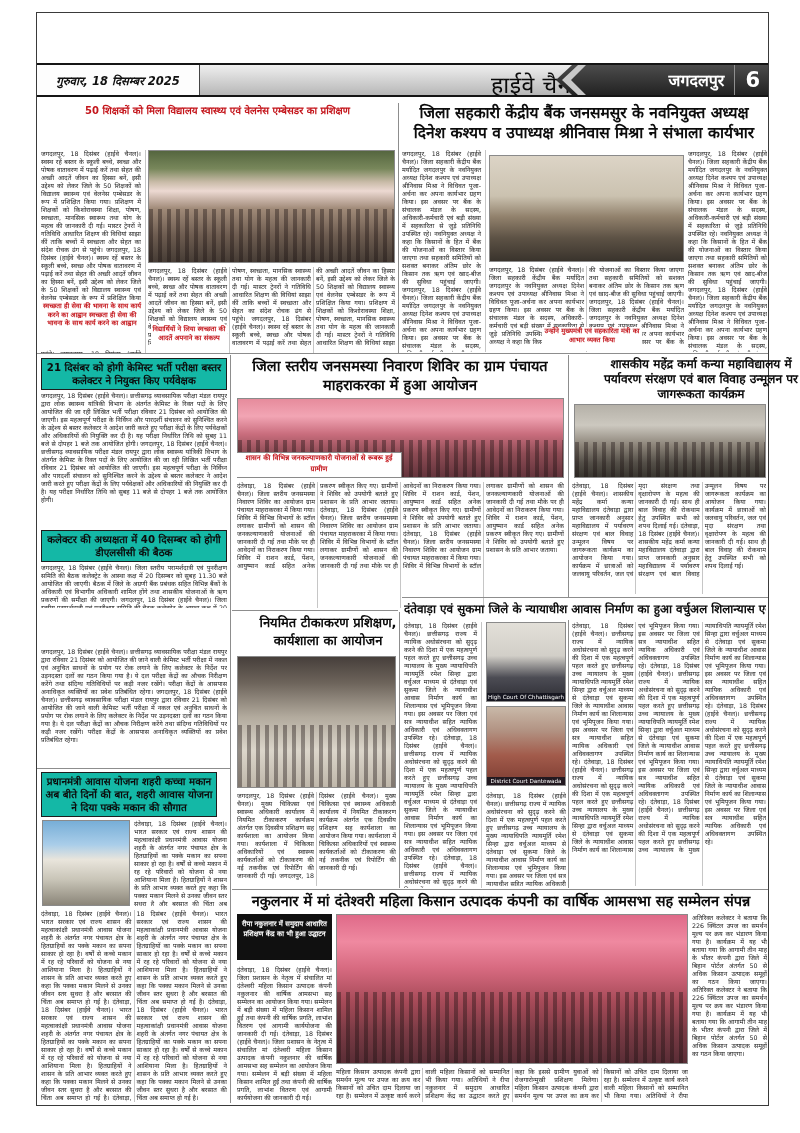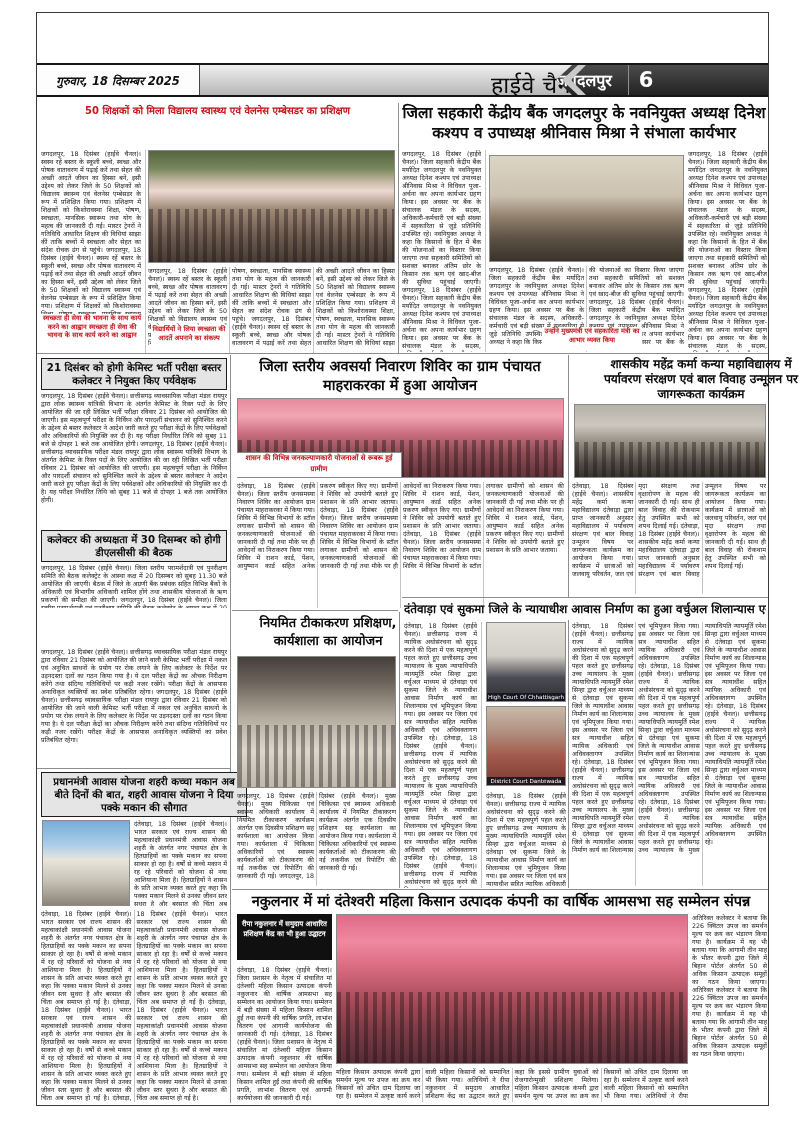--- a/index.html
+++ b/index.html
@@ -6,29 +6,29 @@
   .page{position:relative;width:800px;height:1133px;background:#fff;overflow:hidden;
         font-family:"DejaVu Sans",sans-serif;}
   .abs{position:absolute;box-sizing:border-box;}
   .frame{border:1px solid #3a3a3a;}
   
   .mastbar{background:linear-gradient(#efefef,#b7b7b7);border-top:2px solid #151515;border-bottom:2px solid #151515;}
   .datebox{background:#fdfdfd;border-right:1px solid #444;display:flex;align-items:center;justify-content:center;
            font-size:11.5px;font-weight:bold;color:#111;font-style:italic;}
   .masttitle{font-size:23px;font-weight:normal;color:#0b0b0b;text-align:right;letter-spacing:.5px;}
   .editionbox{background:linear-gradient(#4c4c4c,#222);clip-path:polygon(16px 0,100% 0,100% 100%,16px 100%,0 50%);
-              display:flex;align-items:center;padding-right:8px;gap:6px;}
+              display:flex;align-items:center;justify-content:flex-end;padding-right:8px;}
   .chev{position:absolute;left:6px;top:0;bottom:0;width:24px;background:#c9c9c9;
         clip-path:polygon(16px 0,24px 0,9px 50%,24px 100%,16px 100%,0 50%);}
   .edname{color:#fff;font-size:16px;font-weight:bold;margin-right:10px;}
   .pgnum{color:#fff;font-size:21px;font-weight:bold;border-left:1px solid #8f8f8f;padding-left:10px;line-height:30px;}
   
   .hl{font-weight:bold;color:#0c0c0c;text-align:center;}
   .kick{color:#c4161c;font-weight:bold;text-align:center;}
-  .boxhl{border:1px solid #1d1d1d;padding:2px 3px;font-weight:bold;text-align:center;color:#0c0c0c;background:#e5e5e5;}
+  .boxhl{border:1px solid #1d1d1d;padding:2px 3px;font-weight:bold;text-align:center;color:#0c0c0c;background:#14b8a6;}
   .bt{font-size:6.3px;line-height:8px;text-align:justify;color:#1d1d1d;overflow:hidden;}
   .c2{column-count:2;column-gap:5px;column-rule:1px solid #c6c6c6;}
   .c3{column-count:3;column-gap:5px;column-rule:1px solid #c6c6c6;}
   .c4{column-count:4;column-gap:5px;column-rule:1px solid #c6c6c6;}
   .rr{border-right:1px solid #c6c6c6;padding-right:4px;}
   .rednote{background:#fff;color:#c4161c;font-weight:bold;text-align:center;font-size:6.6px;line-height:8.5px;overflow:hidden;}
   .vline{background:#8d8d8d;width:1px;}
   .hline{background:#8d8d8d;height:1px;}
   
   .photo{border:1px solid #8a8a8a;overflow:hidden;}
@@ -62,51 +62,51 @@
       <div class="chev"></div>
       <span class="edname">जगदलपुर</span>
       <span class="pgnum">6</span>
     </div>
   </div>
 
   <div class="abs kick" style="left:40px;top:103px;width:355px;font-size:10px;">50 शिक्षकों को मिला विद्यालय स्वास्थ्य एवं वेलनेस एम्बेसडर का प्रशिक्षण</div>
   <div class="abs photo ph-school crowd" style="left:148px;top:150px;width:247px;height:113px;"></div>
   <div class="abs bt rr" style="left:41px;top:150px;width:105px;height:203px;">जगदलपुर, 18 दिसंबर (हाईवे चैनल)। स्वस्थ रहें बस्तर के स्कूली बच्चे, स्वच्छ और पोषक वातावरण में पढ़ाई करें तथा सेहत की अच्छी आदतें जीवन का हिस्सा बनें, इसी उद्देश्य को लेकर जिले के 50 शिक्षकों को विद्यालय स्वास्थ्य एवं वेलनेस एम्बेसडर के रूप में प्रशिक्षित किया गया। प्रशिक्षण में शिक्षकों को किशोरावस्था शिक्षा, पोषण, स्वच्छता, मानसिक स्वास्थ्य तथा योग के महत्व की जानकारी दी गई। मास्टर ट्रेनरों ने गतिविधि आधारित शिक्षण की विधियां साझा कीं ताकि बच्चों में स्वच्छता और सेहत का संदेश रोचक ढंग से पहुंचे। जगदलपुर, 18 दिसंबर (हाईवे चैनल)। स्वस्थ रहें बस्तर के स्कूली बच्चे, स्वच्छ और पोषक वातावरण में पढ़ाई करें तथा सेहत की अच्छी आदतें जीवन का हिस्सा बनें, इसी उद्देश्य को लेकर जिले के 50 शिक्षकों को विद्यालय स्वास्थ्य एवं वेलनेस एम्बेसडर के रूप में प्रशिक्षित किया गया। प्रशिक्षण में शिक्षकों को किशोरावस्था शिक्षा, पोषण, स्वच्छता, मानसिक स्वास्थ्य तथा योग के महत्व की जानकारी दी गई। मास्टर ट्रेनरों ने गतिविधि आधारित शिक्षण की विधियां साझा कीं ताकि बच्चों में स्वच्छता और सेहत का संदेश रोचक ढंग से पहुंचे। जगदलपुर, 18 दिसंबर (हाईवे चैनल)। स्वस्थ रहें बस्तर के स्कूली बच्चे, स्वच्छ और पोषक वातावरण में पढ़ाई करें तथा सेहत की अच्छी आदतें जीवन का हिस्सा बनें, इसी उद्देश्य को लेकर जिले के 50 शिक्षकों को विद्यालय स्वास्थ्य एवं वेलनेस एम्बेसडर के रूप में प्रशिक्षित किया गया। प्रशिक्षण में शिक्षकों को किशोरावस्था शिक्षा, पोषण, स्वच्छता, मानसिक स्वास्थ्य तथा योग के महत्व की जानकारी दी गई। मास्टर ट्रेनरों ने गतिविधि आधारित शिक्षण की विधियां साझा कीं ताकि बच्चों में स्वच्छता और सेहत का संदेश रोचक ढंग से पहुंचे।</div>
   <div class="abs bt c3" style="left:148px;top:267px;width:247px;height:86px;">जगदलपुर, 18 दिसंबर (हाईवे चैनल)। स्वस्थ रहें बस्तर के स्कूली बच्चे, स्वच्छ और पोषक वातावरण में पढ़ाई करें तथा सेहत की अच्छी आदतें जीवन का हिस्सा बनें, इसी उद्देश्य को लेकर जिले के 50 शिक्षकों को विद्यालय स्वास्थ्य एवं वेलनेस एम्बेसडर के रूप में प्रशिक्षित किया गया। प्रशिक्षण में शिक्षकों को किशोरावस्था शिक्षा, पोषण, स्वच्छता, मानसिक स्वास्थ्य तथा योग के महत्व की जानकारी दी गई। मास्टर ट्रेनरों ने गतिविधि आधारित शिक्षण की विधियां साझा कीं ताकि बच्चों में स्वच्छता और सेहत का संदेश रोचक ढंग से पहुंचे। जगदलपुर, 18 दिसंबर (हाईवे चैनल)। स्वस्थ रहें बस्तर के स्कूली बच्चे, स्वच्छ और पोषक वातावरण में पढ़ाई करें तथा सेहत की अच्छी आदतें जीवन का हिस्सा बनें, इसी उद्देश्य को लेकर जिले के 50 शिक्षकों को विद्यालय स्वास्थ्य एवं वेलनेस एम्बेसडर के रूप में प्रशिक्षित किया गया। प्रशिक्षण में शिक्षकों को किशोरावस्था शिक्षा, पोषण, स्वच्छता, मानसिक स्वास्थ्य तथा योग के महत्व की जानकारी दी गई। मास्टर ट्रेनरों ने गतिविधि आधारित शिक्षण की विधियां साझा कीं ताकि बच्चों में स्वच्छता और सेहत का संदेश रोचक ढंग से पहुंचे। जगदलपुर, 18 दिसंबर (हाईवे चैनल)। स्वस्थ रहें बस्तर के स्कूली बच्चे, स्वच्छ और पोषक वातावरण में पढ़ाई करें तथा सेहत की अच्छी आदतें जीवन का हिस्सा बनें, इसी उद्देश्य को लेकर जिले के 50 शिक्षकों को विद्यालय स्वास्थ्य एवं वेलनेस एम्बेसडर के रूप में प्रशिक्षित किया गया। प्रशिक्षण में शिक्षकों को किशोरावस्था शिक्षा, पोषण, स्वच्छता, मानसिक स्वास्थ्य तथा योग के महत्व की जानकारी दी गई। मास्टर ट्रेनरों ने गतिविधि आधारित शिक्षण की विधियां साझा कीं ताकि बच्चों में स्वच्छता और सेहत का संदेश रोचक ढंग से पहुंचे।</div>
-  <div class="abs rednote" style="left:41px;top:302px;width:102px;height:48px;margin-top:12px;">स्वच्छता ही सेवा की भावना के साथ कार्य करने का आह्वान स्वच्छता ही सेवा की भावना के साथ कार्य करने का आह्वान</div>
+  <div class="abs rednote" style="left:41px;top:302px;width:102px;height:48px;">स्वच्छता ही सेवा की भावना के साथ कार्य करने का आह्वान स्वच्छता ही सेवा की भावना के साथ कार्य करने का आह्वान</div>
   <div class="abs rednote" style="left:151px;top:297px;width:76px;height:38px;margin-top:28px;">विद्यार्थियों ने लिया स्वच्छता की आदतें अपनाने का संकल्प</div>
 
   <div class="abs vline" style="left:398px;top:103px;height:250px;"></div>
-  <div class="abs hl" style="left:402px;top:103px;width:364px;font-size:15.5px;line-height:20px;">जिला सहकारी केंद्रीय बैंक जगदलपुर के नवनियुक्त अध्यक्ष दिनेश कश्यप व उपाध्यक्ष श्रीनिवास मिश्रा ने संभाला कार्यभार</div>
+  <div class="abs hl" style="left:402px;top:103px;width:364px;font-size:15.5px;line-height:20px;">जिला सहकारी केंद्रीय बैंक जनसमसुर के नवनियुक्त अध्यक्ष दिनेश कश्यप व उपाध्यक्ष श्रीनिवास मिश्रा ने संभाला कार्यभार</div>
   <div class="abs photo ph-bank" style="left:489px;top:155px;width:195px;height:107px;"></div>
   <div class="abs bt rr" style="left:402px;top:150px;width:84px;height:202px;">जगदलपुर, 18 दिसंबर (हाईवे चैनल)। जिला सहकारी केंद्रीय बैंक मर्यादित जगदलपुर के नवनियुक्त अध्यक्ष दिनेश कश्यप एवं उपाध्यक्ष श्रीनिवास मिश्रा ने विधिवत पूजा-अर्चना कर अपना कार्यभार ग्रहण किया। इस अवसर पर बैंक के संचालक मंडल के सदस्य, अधिकारी-कर्मचारी एवं बड़ी संख्या में सहकारिता से जुड़े प्रतिनिधि उपस्थित रहे। नवनियुक्त अध्यक्ष ने कहा कि किसानों के हित में बैंक की योजनाओं का विस्तार किया जाएगा तथा सहकारी समितियों को सशक्त बनाकर अंतिम छोर के किसान तक ऋण एवं खाद-बीज की सुविधा पहुंचाई जाएगी। जगदलपुर, 18 दिसंबर (हाईवे चैनल)। जिला सहकारी केंद्रीय बैंक मर्यादित जगदलपुर के नवनियुक्त अध्यक्ष दिनेश कश्यप एवं उपाध्यक्ष श्रीनिवास मिश्रा ने विधिवत पूजा-अर्चना कर अपना कार्यभार ग्रहण किया। इस अवसर पर बैंक के संचालक मंडल के सदस्य, अधिकारी-कर्मचारी एवं बड़ी संख्या में सहकारिता से जुड़े प्रतिनिधि उपस्थित रहे। नवनियुक्त अध्यक्ष ने कहा कि किसानों के हित में बैंक की योजनाओं का विस्तार किया जाएगा तथा सहकारी समितियों को सशक्त बनाकर अंतिम छोर के किसान तक ऋण एवं खाद-बीज की सुविधा पहुंचाई जाएगी। जगदलपुर, 18 दिसंबर (हाईवे चैनल)। जिला सहकारी केंद्रीय बैंक मर्यादित जगदलपुर के नवनियुक्त अध्यक्ष दिनेश कश्यप एवं उपाध्यक्ष श्रीनिवास मिश्रा ने विधिवत पूजा-अर्चना कर अपना कार्यभार ग्रहण किया। इस अवसर पर बैंक के संचालक मंडल के सदस्य, अधिकारी-कर्मचारी एवं बड़ी संख्या में सहकारिता से जुड़े प्रतिनिधि उपस्थित रहे। नवनियुक्त अध्यक्ष ने कहा कि किसानों के हित में बैंक की योजनाओं का विस्तार किया जाएगा तथा सहकारी समितियों को सशक्त बनाकर अंतिम छोर के किसान तक ऋण एवं खाद-बीज की सुविधा पहुंचाई जाएगी।</div>
   <div class="abs bt" style="left:688px;top:150px;width:79px;height:202px;">जगदलपुर, 18 दिसंबर (हाईवे चैनल)। जिला सहकारी केंद्रीय बैंक मर्यादित जगदलपुर के नवनियुक्त अध्यक्ष दिनेश कश्यप एवं उपाध्यक्ष श्रीनिवास मिश्रा ने विधिवत पूजा-अर्चना कर अपना कार्यभार ग्रहण किया। इस अवसर पर बैंक के संचालक मंडल के सदस्य, अधिकारी-कर्मचारी एवं बड़ी संख्या में सहकारिता से जुड़े प्रतिनिधि उपस्थित रहे। नवनियुक्त अध्यक्ष ने कहा कि किसानों के हित में बैंक की योजनाओं का विस्तार किया जाएगा तथा सहकारी समितियों को सशक्त बनाकर अंतिम छोर के किसान तक ऋण एवं खाद-बीज की सुविधा पहुंचाई जाएगी। जगदलपुर, 18 दिसंबर (हाईवे चैनल)। जिला सहकारी केंद्रीय बैंक मर्यादित जगदलपुर के नवनियुक्त अध्यक्ष दिनेश कश्यप एवं उपाध्यक्ष श्रीनिवास मिश्रा ने विधिवत पूजा-अर्चना कर अपना कार्यभार ग्रहण किया। इस अवसर पर बैंक के संचालक मंडल के सदस्य, अधिकारी-कर्मचारी एवं बड़ी संख्या में सहकारिता से जुड़े प्रतिनिधि उपस्थित रहे। नवनियुक्त अध्यक्ष ने कहा कि किसानों के हित में बैंक की योजनाओं का विस्तार किया जाएगा तथा सहकारी समितियों को सशक्त बनाकर अंतिम छोर के किसान तक ऋण एवं खाद-बीज की सुविधा पहुंचाई जाएगी। जगदलपुर, 18 दिसंबर (हाईवे चैनल)। जिला सहकारी केंद्रीय बैंक मर्यादित जगदलपुर के नवनियुक्त अध्यक्ष दिनेश कश्यप एवं उपाध्यक्ष श्रीनिवास मिश्रा ने विधिवत पूजा-अर्चना कर अपना कार्यभार ग्रहण किया। इस अवसर पर बैंक के संचालक मंडल के सदस्य, अधिकारी-कर्मचारी एवं बड़ी संख्या में सहकारिता से जुड़े प्रतिनिधि उपस्थित रहे। नवनियुक्त अध्यक्ष ने कहा कि किसानों के हित में बैंक की योजनाओं का विस्तार किया जाएगा तथा सहकारी समितियों को सशक्त बनाकर अंतिम छोर के किसान तक ऋण एवं खाद-बीज की सुविधा पहुंचाई जाएगी।</div>
   <div class="abs bt c2" style="left:489px;top:266px;width:195px;height:86px;">जगदलपुर, 18 दिसंबर (हाईवे चैनल)। जिला सहकारी केंद्रीय बैंक मर्यादित जगदलपुर के नवनियुक्त अध्यक्ष दिनेश कश्यप एवं उपाध्यक्ष श्रीनिवास मिश्रा ने विधिवत पूजा-अर्चना कर अपना कार्यभार ग्रहण किया। इस अवसर पर बैंक के संचालक मंडल के सदस्य, अधिकारी-कर्मचारी एवं बड़ी संख्या में सहकारिता से जुड़े प्रतिनिधि उपस्थित रहे। नवनियुक्त अध्यक्ष ने कहा कि किसानों के हित में बैंक की योजनाओं का विस्तार किया जाएगा तथा सहकारी समितियों को सशक्त बनाकर अंतिम छोर के किसान तक ऋण एवं खाद-बीज की सुविधा पहुंचाई जाएगी। जगदलपुर, 18 दिसंबर (हाईवे चैनल)। जिला सहकारी केंद्रीय बैंक मर्यादित जगदलपुर के नवनियुक्त अध्यक्ष दिनेश कश्यप एवं उपाध्यक्ष श्रीनिवास मिश्रा ने विधिवत पूजा-अर्चना कर अपना कार्यभार ग्रहण किया। इस अवसर पर बैंक के संचालक मंडल के सदस्य, अधिकारी-कर्मचारी एवं बड़ी संख्या में सहकारिता से जुड़े प्रतिनिधि उपस्थित रहे। नवनियुक्त अध्यक्ष ने कहा कि किसानों के हित में बैंक की योजनाओं का विस्तार किया जाएगा तथा सहकारी समितियों को सशक्त बनाकर अंतिम छोर के किसान तक ऋण एवं खाद-बीज की सुविधा पहुंचाई जाएगी। जगदलपुर, 18 दिसंबर (हाईवे चैनल)। जिला सहकारी केंद्रीय बैंक मर्यादित जगदलपुर के नवनियुक्त अध्यक्ष दिनेश कश्यप एवं उपाध्यक्ष श्रीनिवास मिश्रा ने विधिवत पूजा-अर्चना कर अपना कार्यभार ग्रहण किया। इस अवसर पर बैंक के संचालक मंडल के सदस्य, अधिकारी-कर्मचारी एवं बड़ी संख्या में सहकारिता से जुड़े प्रतिनिधि उपस्थित रहे। नवनियुक्त अध्यक्ष ने कहा कि किसानों के हित में बैंक की योजनाओं का विस्तार किया जाएगा तथा सहकारी समितियों को सशक्त बनाकर अंतिम छोर के किसान तक ऋण एवं खाद-बीज की सुविधा पहुंचाई जाएगी।</div>
   <div class="abs rednote" style="left:542px;top:327px;width:100px;height:24px;">उन्होंने मुख्यमंत्री एवं सहकारिता मंत्री का आभार व्यक्त किया</div>
 
   <div class="abs hline" style="left:37px;top:353px;width:731px;"></div>
   <div class="abs vline" style="left:230px;top:355px;height:748px;"></div>
   <div class="abs vline" style="left:568px;top:355px;height:242px;"></div>
   <div class="abs vline" style="left:568px;top:620px;height:268px;"></div>
 
   <div class="abs boxhl" style="left:41px;top:358px;width:186px;font-size:10.2px;line-height:13px;">21 दिसंबर को होगी केमिस्ट भर्ती परीक्षा बस्तर कलेक्टर ने नियुक्त किए पर्यवेक्षक</div>
   <div class="abs bt" style="left:41px;top:392px;width:186px;height:134px;">जगदलपुर, 18 दिसंबर (हाईवे चैनल)। छत्तीसगढ़ व्यावसायिक परीक्षा मंडल रायपुर द्वारा लोक स्वास्थ्य यांत्रिकी विभाग के अंतर्गत केमिस्ट के रिक्त पदों के लिए आयोजित की जा रही लिखित भर्ती परीक्षा रविवार 21 दिसंबर को आयोजित की जाएगी। इस महत्वपूर्ण परीक्षा के निर्विघ्न और पारदर्शी संचालन को सुनिश्चित करने के उद्देश्य से बस्तर कलेक्टर ने आदेश जारी करते हुए परीक्षा केंद्रों के लिए पर्यवेक्षकों और अधिकारियों की नियुक्ति कर दी है। यह परीक्षा निर्धारित तिथि को सुबह 11 बजे से दोपहर 1 बजे तक आयोजित होगी। जगदलपुर, 18 दिसंबर (हाईवे चैनल)। छत्तीसगढ़ व्यावसायिक परीक्षा मंडल रायपुर द्वारा लोक स्वास्थ्य यांत्रिकी विभाग के अंतर्गत केमिस्ट के रिक्त पदों के लिए आयोजित की जा रही लिखित भर्ती परीक्षा रविवार 21 दिसंबर को आयोजित की जाएगी। इस महत्वपूर्ण परीक्षा के निर्विघ्न और पारदर्शी संचालन को सुनिश्चित करने के उद्देश्य से बस्तर कलेक्टर ने आदेश जारी करते हुए परीक्षा केंद्रों के लिए पर्यवेक्षकों और अधिकारियों की नियुक्ति कर दी है। यह परीक्षा निर्धारित तिथि को सुबह 11 बजे से दोपहर 1 बजे तक आयोजित होगी।</div>
 
-  <div class="abs boxhl" style="left:41px;top:530px;width:186px;font-size:10.2px;line-height:13px;">कलेक्टर की अध्यक्षता में 30 दिसम्बर को होगी डीएलसीसी की बैठक</div>
+  <div class="abs boxhl" style="left:41px;top:530px;width:186px;font-size:10.2px;line-height:13px;">कलेक्टर की अध्यक्षता में 40 दिसम्बर को होगी डीएलसीसी की बैठक</div>
   <div class="abs bt" style="left:41px;top:564px;width:186px;height:44px;">जगदलपुर, 18 दिसंबर (हाईवे चैनल)। जिला स्तरीय परामर्शदात्री एवं पुनरीक्षण समिति की बैठक कलेक्ट्रेट के आस्था कक्ष में 20 दिसम्बर को सुबह 11.30 बजे आयोजित की जाएगी। बैठक में जिले के अग्रणी बैंक प्रबंधक सहित विभिन्न बैंकों के अधिकारी एवं विभागीय अधिकारी शामिल होंगे तथा शासकीय योजनाओं के ऋण प्रकरणों की समीक्षा की जाएगी। जगदलपुर, 18 दिसंबर (हाईवे चैनल)। जिला स्तरीय परामर्शदात्री एवं पुनरीक्षण समिति की बैठक कलेक्ट्रेट के आस्था कक्ष में 20 दिसम्बर को सुबह 11.30 बजे आयोजित की जाएगी। बैठक में जिले के अग्रणी बैंक प्रबंधक सहित विभिन्न बैंकों के अधिकारी एवं विभागीय अधिकारी शामिल होंगे तथा शासकीय योजनाओं के ऋण प्रकरणों की समीक्षा की जाएगी।</div>
 
   <div class="abs bt" style="left:41px;top:648px;width:186px;height:118px;">जगदलपुर, 18 दिसंबर (हाईवे चैनल)। छत्तीसगढ़ व्यावसायिक परीक्षा मंडल रायपुर द्वारा रविवार 21 दिसंबर को आयोजित की जाने वाली केमिस्ट भर्ती परीक्षा में नकल एवं अनुचित साधनों के प्रयोग पर रोक लगाने के लिए कलेक्टर के निर्देश पर उड़नदस्ता दलों का गठन किया गया है। ये दल परीक्षा केंद्रों का औचक निरीक्षण करेंगे तथा संदिग्ध गतिविधियों पर कड़ी नजर रखेंगे। परीक्षा केंद्रों के आसपास अनाधिकृत व्यक्तियों का प्रवेश प्रतिबंधित रहेगा। जगदलपुर, 18 दिसंबर (हाईवे चैनल)। छत्तीसगढ़ व्यावसायिक परीक्षा मंडल रायपुर द्वारा रविवार 21 दिसंबर को आयोजित की जाने वाली केमिस्ट भर्ती परीक्षा में नकल एवं अनुचित साधनों के प्रयोग पर रोक लगाने के लिए कलेक्टर के निर्देश पर उड़नदस्ता दलों का गठन किया गया है। ये दल परीक्षा केंद्रों का औचक निरीक्षण करेंगे तथा संदिग्ध गतिविधियों पर कड़ी नजर रखेंगे। परीक्षा केंद्रों के आसपास अनाधिकृत व्यक्तियों का प्रवेश प्रतिबंधित रहेगा।</div>
   <div class="abs hline" style="left:37px;top:768px;width:193px;"></div>
 
-  <div class="abs boxhl" style="left:41px;top:772px;width:206px;font-size:10.2px;line-height:13px;">प्रधानमंत्री आवास योजना शहरी कच्चा मकान अब बीते दिनों की बात, शहरी आवास योजना ने दिया पक्के मकान की सौगात</div>
+  <div class="abs boxhl" style="left:41px;top:772px;width:176px;font-size:10.2px;line-height:13px;">प्रधानमंत्री आवास योजना शहरी कच्चा मकान अब बीते दिनों की बात, शहरी आवास योजना ने दिया पक्के मकान की सौगात</div>
   <div class="abs photo ph-house" style="left:42px;top:820px;width:88px;height:86px;"></div>
   <div class="abs bt" style="left:134px;top:820px;width:93px;height:86px;">दंतेवाड़ा, 18 दिसंबर (हाईवे चैनल)। भारत सरकार एवं राज्य शासन की महत्वाकांक्षी प्रधानमंत्री आवास योजना शहरी के अंतर्गत नगर पंचायत क्षेत्र के हितग्राहियों का पक्के मकान का सपना साकार हो रहा है। वर्षों से कच्चे मकान में रह रहे परिवारों को योजना से नया आशियाना मिला है। हितग्राहियों ने शासन के प्रति आभार व्यक्त करते हुए कहा कि पक्का मकान मिलने से उनका जीवन स्तर सुधरा है और बरसात की चिंता अब समाप्त हो गई है। दंतेवाड़ा, 18 दिसंबर (हाईवे चैनल)। भारत सरकार एवं राज्य शासन की महत्वाकांक्षी प्रधानमंत्री आवास योजना शहरी के अंतर्गत नगर पंचायत क्षेत्र के हितग्राहियों का पक्के मकान का सपना साकार हो रहा है। वर्षों से कच्चे मकान में रह रहे परिवारों को योजना से नया आशियाना मिला है। हितग्राहियों ने शासन के प्रति आभार व्यक्त करते हुए कहा कि पक्का मकान मिलने से उनका जीवन स्तर सुधरा है और बरसात की चिंता अब समाप्त हो गई है।</div>
   <div class="abs bt c2" style="left:41px;top:910px;width:186px;height:192px;">दंतेवाड़ा, 18 दिसंबर (हाईवे चैनल)। भारत सरकार एवं राज्य शासन की महत्वाकांक्षी प्रधानमंत्री आवास योजना शहरी के अंतर्गत नगर पंचायत क्षेत्र के हितग्राहियों का पक्के मकान का सपना साकार हो रहा है। वर्षों से कच्चे मकान में रह रहे परिवारों को योजना से नया आशियाना मिला है। हितग्राहियों ने शासन के प्रति आभार व्यक्त करते हुए कहा कि पक्का मकान मिलने से उनका जीवन स्तर सुधरा है और बरसात की चिंता अब समाप्त हो गई है। दंतेवाड़ा, 18 दिसंबर (हाईवे चैनल)। भारत सरकार एवं राज्य शासन की महत्वाकांक्षी प्रधानमंत्री आवास योजना शहरी के अंतर्गत नगर पंचायत क्षेत्र के हितग्राहियों का पक्के मकान का सपना साकार हो रहा है। वर्षों से कच्चे मकान में रह रहे परिवारों को योजना से नया आशियाना मिला है। हितग्राहियों ने शासन के प्रति आभार व्यक्त करते हुए कहा कि पक्का मकान मिलने से उनका जीवन स्तर सुधरा है और बरसात की चिंता अब समाप्त हो गई है। दंतेवाड़ा, 18 दिसंबर (हाईवे चैनल)। भारत सरकार एवं राज्य शासन की महत्वाकांक्षी प्रधानमंत्री आवास योजना शहरी के अंतर्गत नगर पंचायत क्षेत्र के हितग्राहियों का पक्के मकान का सपना साकार हो रहा है। वर्षों से कच्चे मकान में रह रहे परिवारों को योजना से नया आशियाना मिला है। हितग्राहियों ने शासन के प्रति आभार व्यक्त करते हुए कहा कि पक्का मकान मिलने से उनका जीवन स्तर सुधरा है और बरसात की चिंता अब समाप्त हो गई है। दंतेवाड़ा, 18 दिसंबर (हाईवे चैनल)। भारत सरकार एवं राज्य शासन की महत्वाकांक्षी प्रधानमंत्री आवास योजना शहरी के अंतर्गत नगर पंचायत क्षेत्र के हितग्राहियों का पक्के मकान का सपना साकार हो रहा है। वर्षों से कच्चे मकान में रह रहे परिवारों को योजना से नया आशियाना मिला है। हितग्राहियों ने शासन के प्रति आभार व्यक्त करते हुए कहा कि पक्का मकान मिलने से उनका जीवन स्तर सुधरा है और बरसात की चिंता अब समाप्त हो गई है।</div>
 
-  <div class="abs hl" style="left:236px;top:357px;width:328px;font-size:14.5px;line-height:19px;">जिला स्तरीय अवसर्या निवारण शिविर का ग्राम पंचायत माहराकरका में हुआ आयोजन</div>
+  <div class="abs hl" style="left:236px;top:357px;width:328px;font-size:14.5px;line-height:19px;">जिला स्तरीय जनसमस्या निवारण शिविर का ग्राम पंचायत माहराकरका में हुआ आयोजन</div>
   <div class="abs photo ph-tent crowd" style="left:237px;top:398px;width:327px;height:80px;"></div>
   <div class="abs rednote" style="left:237px;top:452px;width:165px;height:26px;font-size:7px;line-height:11px;border:1px solid #8a8a8a;border-left:none;">शासन की विभिन्न जनकल्याणकारी योजनाओं से रूबरू हुई ग्रामीण</div>
   <div class="abs bt c4" style="left:237px;top:482px;width:327px;height:126px;">दंतेवाड़ा, 18 दिसंबर (हाईवे चैनल)। जिला स्तरीय जनसमस्या निवारण शिविर का आयोजन ग्राम पंचायत माहराकरका में किया गया। शिविर में विभिन्न विभागों के स्टॉल लगाकर ग्रामीणों को शासन की जनकल्याणकारी योजनाओं की जानकारी दी गई तथा मौके पर ही आवेदनों का निराकरण किया गया। शिविर में राशन कार्ड, पेंशन, आयुष्मान कार्ड सहित अनेक प्रकरण स्वीकृत किए गए। ग्रामीणों ने शिविर को उपयोगी बताते हुए प्रशासन के प्रति आभार जताया। दंतेवाड़ा, 18 दिसंबर (हाईवे चैनल)। जिला स्तरीय जनसमस्या निवारण शिविर का आयोजन ग्राम पंचायत माहराकरका में किया गया। शिविर में विभिन्न विभागों के स्टॉल लगाकर ग्रामीणों को शासन की जनकल्याणकारी योजनाओं की जानकारी दी गई तथा मौके पर ही आवेदनों का निराकरण किया गया। शिविर में राशन कार्ड, पेंशन, आयुष्मान कार्ड सहित अनेक प्रकरण स्वीकृत किए गए। ग्रामीणों ने शिविर को उपयोगी बताते हुए प्रशासन के प्रति आभार जताया। दंतेवाड़ा, 18 दिसंबर (हाईवे चैनल)। जिला स्तरीय जनसमस्या निवारण शिविर का आयोजन ग्राम पंचायत माहराकरका में किया गया। शिविर में विभिन्न विभागों के स्टॉल लगाकर ग्रामीणों को शासन की जनकल्याणकारी योजनाओं की जानकारी दी गई तथा मौके पर ही आवेदनों का निराकरण किया गया। शिविर में राशन कार्ड, पेंशन, आयुष्मान कार्ड सहित अनेक प्रकरण स्वीकृत किए गए। ग्रामीणों ने शिविर को उपयोगी बताते हुए प्रशासन के प्रति आभार जताया।</div>
 
   <div class="abs hl" style="left:572px;top:357px;width:194px;font-size:12px;line-height:15px;margin-left:32px;">शासकीय महेंद्र कर्मा कन्या महाविद्यालय में पर्यावरण संरक्षण एवं बाल विवाह उन्मूलन पर जागरूकता कार्यक्रम</div>
   <div class="abs photo ph-college crowd" style="left:574px;top:404px;width:192px;height:74px;"></div>
   <div class="abs bt c3" style="left:572px;top:482px;width:194px;height:112px;">दंतेवाड़ा, 18 दिसंबर (हाईवे चैनल)। शासकीय महेंद्र कर्मा कन्या महाविद्यालय दंतेवाड़ा द्वारा प्राप्त जानकारी अनुसार महाविद्यालय में पर्यावरण संरक्षण एवं बाल विवाह उन्मूलन विषय पर जागरूकता कार्यक्रम का आयोजन किया गया। कार्यक्रम में छात्राओं को जलवायु परिवर्तन, जल एवं मृदा संरक्षण तथा वृक्षारोपण के महत्व की जानकारी दी गई। साथ ही बाल विवाह की रोकथाम हेतु उपस्थित सभी को शपथ दिलाई गई। दंतेवाड़ा, 18 दिसंबर (हाईवे चैनल)। शासकीय महेंद्र कर्मा कन्या महाविद्यालय दंतेवाड़ा द्वारा प्राप्त जानकारी अनुसार महाविद्यालय में पर्यावरण संरक्षण एवं बाल विवाह उन्मूलन विषय पर जागरूकता कार्यक्रम का आयोजन किया गया। कार्यक्रम में छात्राओं को जलवायु परिवर्तन, जल एवं मृदा संरक्षण तथा वृक्षारोपण के महत्व की जानकारी दी गई। साथ ही बाल विवाह की रोकथाम हेतु उपस्थित सभी को शपथ दिलाई गई।</div>
 
   <div class="abs hline" style="left:232px;top:610px;width:166px;"></div>
   <div class="abs vline" style="left:399px;top:612px;height:276px;"></div>

